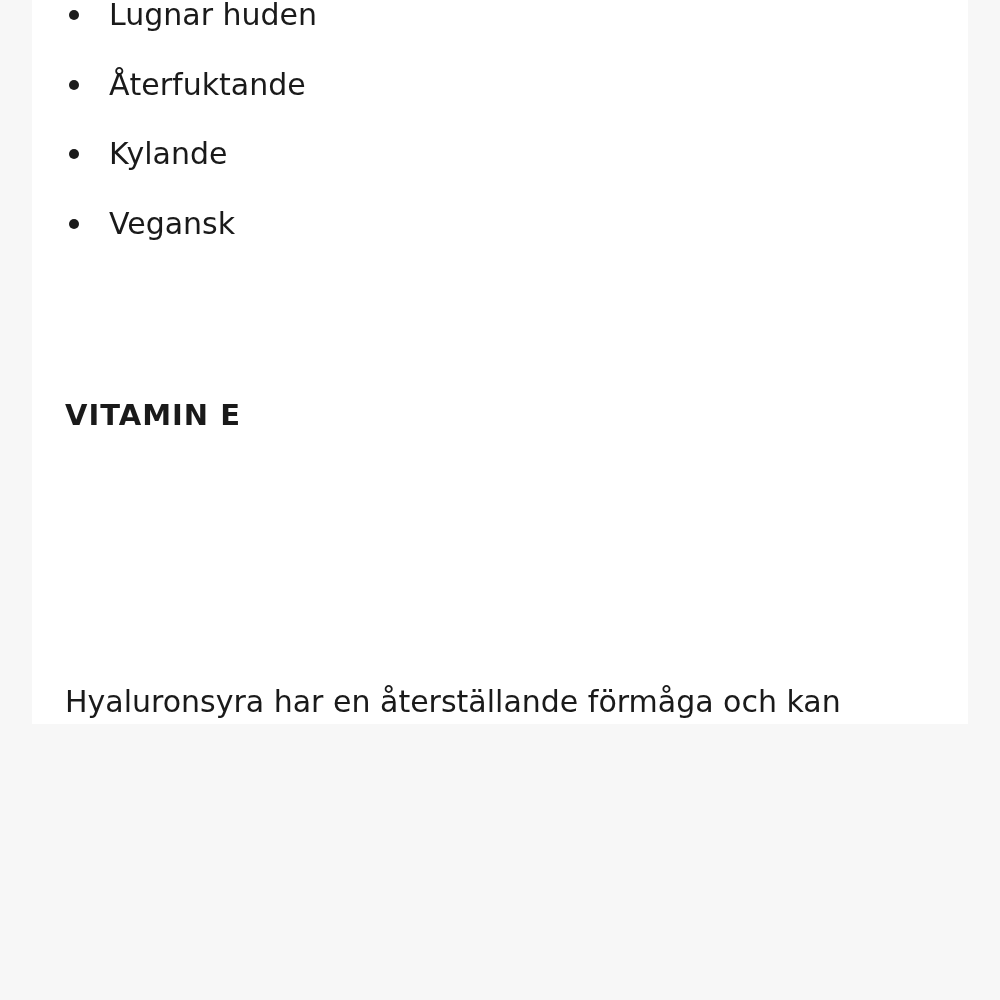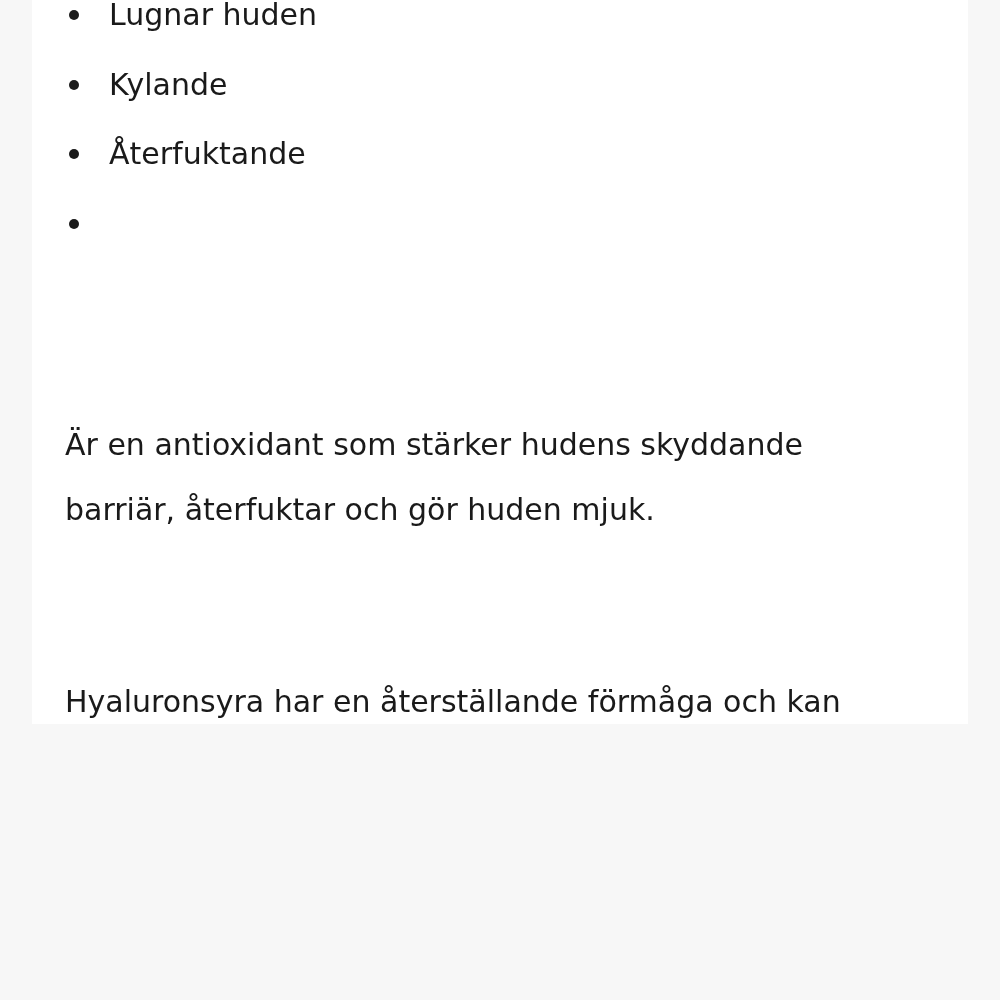--- a/index.html
+++ b/index.html
@@ -82,34 +82,34 @@
 <div class="page">
   <div class="content">
 
     <ul class="feature-list">
       <li>
         <span class="bullet"></span>
         <span>Lugnar huden</span>
       </li>
       <li>
         <span class="bullet"></span>
+        <span>Återfuktande</span>
+      </li>
+      <li>
+        <span class="bullet"></span>
         <span>Kylande</span>
       </li>
       <li>
         <span class="bullet"></span>
-        <span>Återfuktande</span>
-      </li>
-      <li>
-        <span class="bullet"></span>
+        <span>Vegansk</span>
       </li>
     </ul>
 
     <div class="section" id="sec-vitamin">
-      <p>Är en antioxidant som stärker hudens skyddande
-barriär, återfuktar och gör huden mjuk.</p>
+      <h2>VITAMIN E</h2>
     </div>
 
     <div class="section" id="sec-hyaluronic">
       <p>Hyaluronsyra har en återställande förmåga och kan
 öka hudens fuktnivå, lugna och försvara sig mot
 förlust av fukt. Den kan hålla upp till 1000 gånger
 sin egen vikt i vatten, vilket gör den till en optimal
 återfuktare för alla hudtyper. Från 25-årsåldern</p>
     </div>
 

